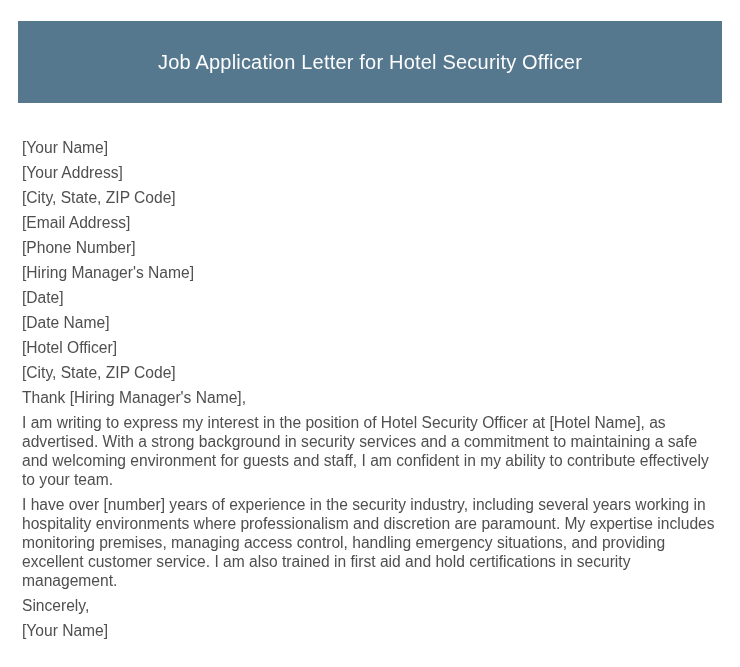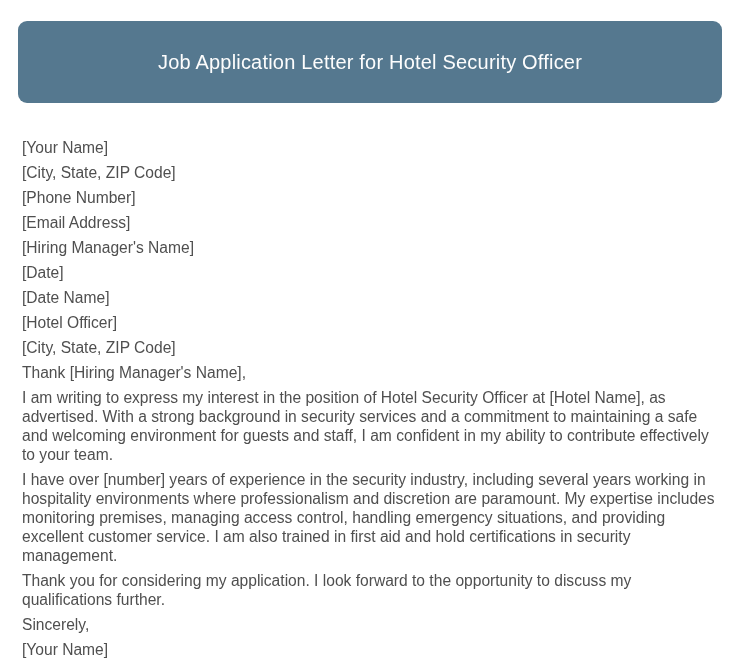--- a/index.html
+++ b/index.html
@@ -17,21 +17,20 @@
   .banner {
     position: absolute;
     left: 18px;
     top: 21px;
     width: 704px;
     height: 82px;
     background: var(--banner-bg, #55788F);
     display: flex;
     align-items: center;
     justify-content: center;
-    border-radius: 9px;
   }
   .banner h1 {
     margin: 0;
     color: var(--banner-text, #FDFDFD);
     font-size: 20px;
     font-weight: 500;
     letter-spacing: 0.2px;
     white-space: nowrap;
   }
   .letter {
@@ -50,27 +49,27 @@
 </style>
 </head>
 <body>
 
 <div class="banner">
   <h1>Job Application Letter for Hotel Security Officer</h1>
 </div>
 
 <div class="letter">
   <div>[Your Name]</div>
+  <div>[Your Address]</div>
   <div>[City, State, ZIP Code]</div>
+  <div>[Email Address]</div>
   <div>[Phone Number]</div>
-  <div>[Email Address]</div>
   <div>[Hiring Manager's Name]</div>
   <div>[Date]</div>
   <div>[Date Name]</div>
   <div>[Hotel Officer]</div>
   <div>[City, State, ZIP Code]</div>
   <div>Thank [Hiring Manager's Name],</div>
   <p>I am writing to express my interest in the position of Hotel Security Officer at [Hotel Name], as advertised. With a strong background in security services and a commitment to maintaining a safe and welcoming environment for guests and staff, I am confident in my ability to contribute effectively to your team.</p>
   <p>I have over [number] years of experience in the security industry, including several years working in hospitality environments where professionalism and discretion are paramount. My expertise includes monitoring premises, managing access control, handling emergency situations, and providing excellent customer service. I am also trained in first aid and hold certifications in security management.</p>
-  <p>Thank you for considering my application. I look forward to the opportunity to discuss my qualifications further.</p>
   <div>Sincerely,</div>
   <div>[Your Name]</div>
 </div>
 
 </body></html>

